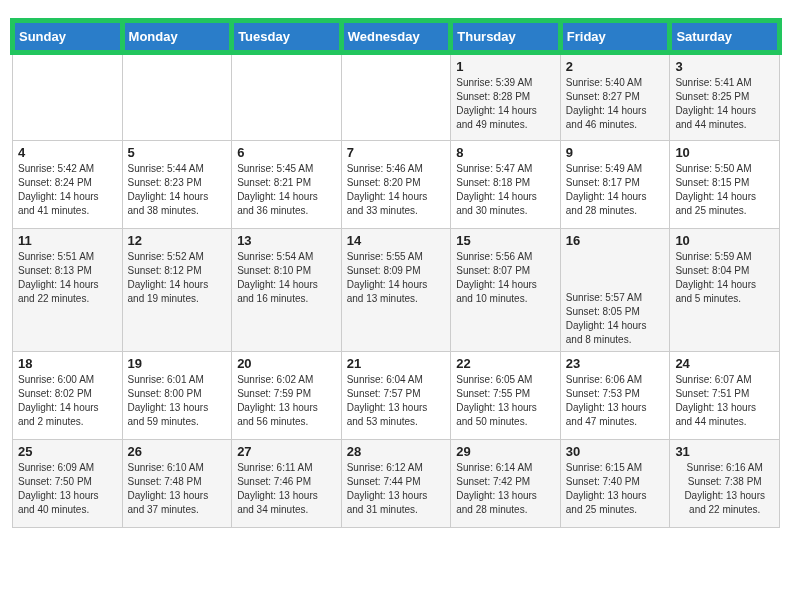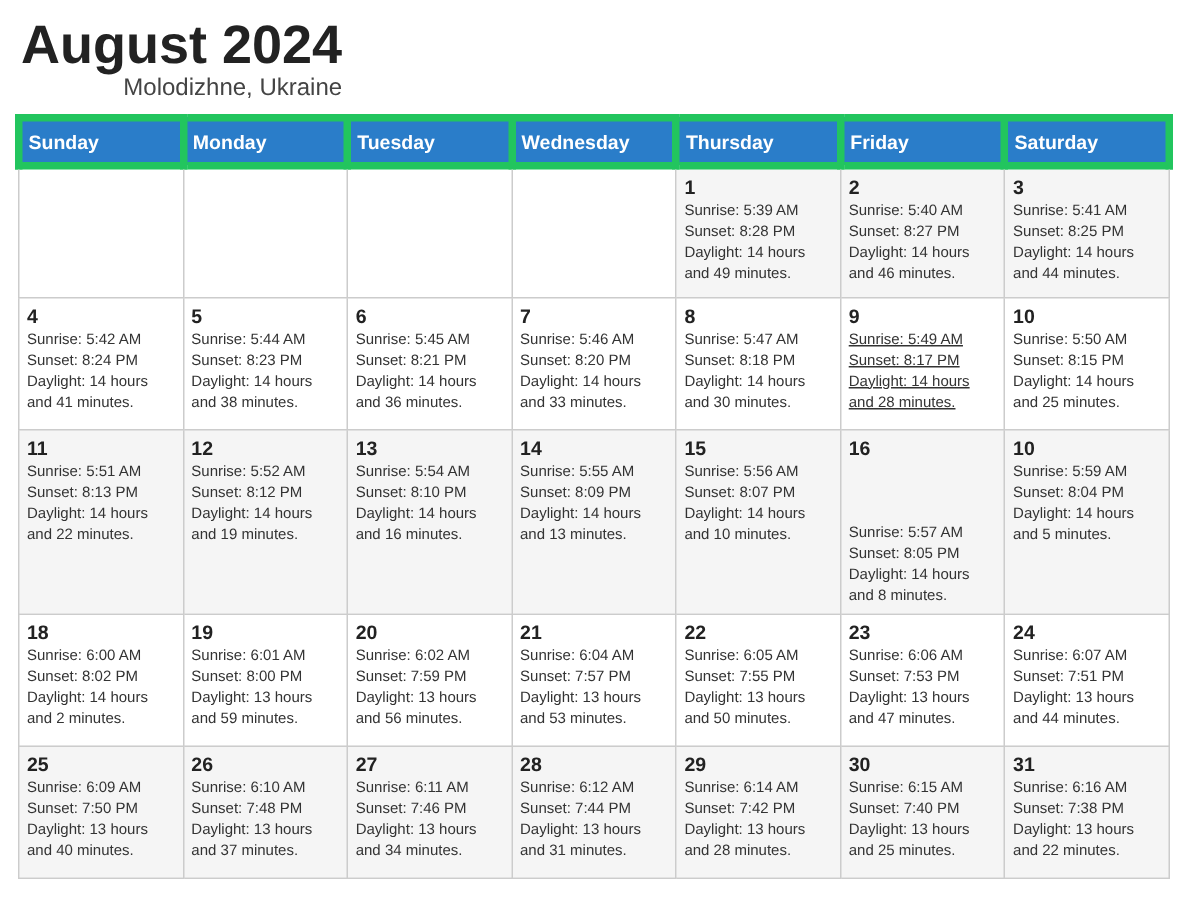--- a/index.html
+++ b/index.html
@@ -92,24 +92,20 @@
       line-height: 1.4;
     }
     .empty-cell {
       background: #fff !important;
     }
   </style>
 </head>
 <body>
 
 <div class="header">
-  <div class="title-section">
-    <div class="month-year">August 2024</div>
-    <div class="location">Molodizhne, Ukraine</div>
-  </div>
 </div>
 
 <table class="calendar">
   <thead>
     <tr>
     <th>Sunday</th>
         <th>Monday</th>
         <th>Tuesday</th>
         <th>Wednesday</th>
         <th>Thursday</th>
@@ -176,21 +172,21 @@
         </td>
         <td>
           <span class="day-number">8</span>
           <div class="day-info" style="white-space: pre-line;">Sunrise: 5:47 AM
 Sunset: 8:18 PM
 Daylight: 14 hours
 and 30 minutes.</div>
         </td>
         <td>
           <span class="day-number">9</span>
-          <div class="day-info" style="white-space: pre-line; text-decoration: underline;">Sunrise: 5:49 AM
+          <div class="day-info" style="white-space: pre-line;">Sunrise: 5:49 AM
 Sunset: 8:17 PM
 Daylight: 14 hours
 and 28 minutes.</div>
         </td>
         <td>
           <span class="day-number">10</span>
           <div class="day-info" style="white-space: pre-line;">Sunrise: 5:50 AM
 Sunset: 8:15 PM
 Daylight: 14 hours
 and 25 minutes.</div>
@@ -336,20 +332,20 @@
         </td>
         <td>
           <span class="day-number">30</span>
           <div class="day-info" style="white-space: pre-line;">Sunrise: 6:15 AM
 Sunset: 7:40 PM
 Daylight: 13 hours
 and 25 minutes.</div>
         </td>
         <td>
           <span class="day-number">31</span>
-          <div class="day-info" style="white-space: pre-line;">Sunrise: 6:16 AM
+          <div class="day-info" style="white-space: pre-line; text-align: center;">Sunrise: 6:16 AM
 Sunset: 7:38 PM
 Daylight: 13 hours
 and 22 minutes.</div>
         </td>
       </tr>
     </tbody>
 </table>
 
 </body></html>

